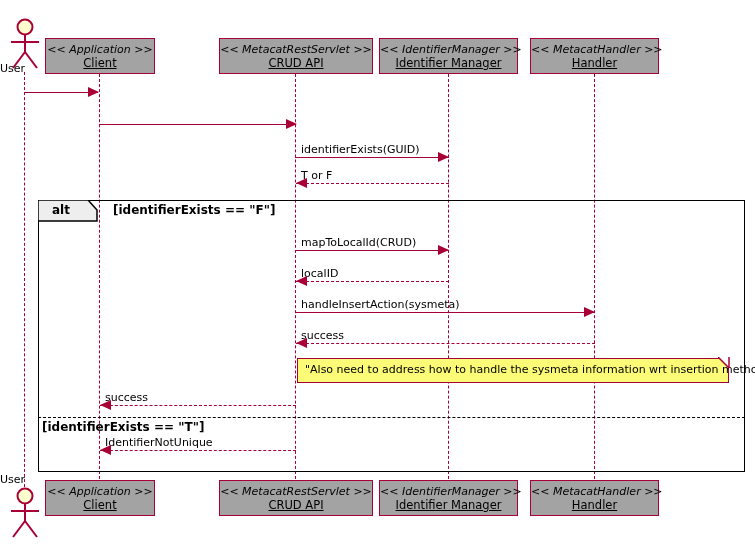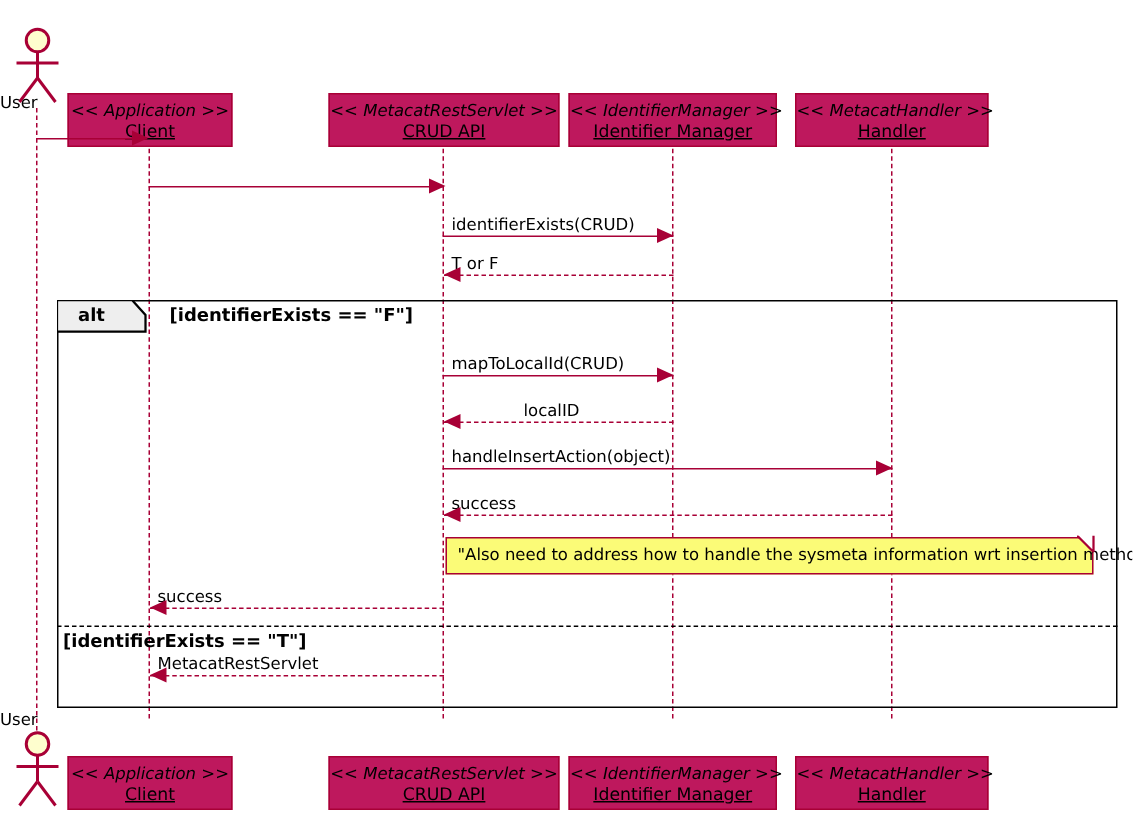--- a/index.html
+++ b/index.html
@@ -15,27 +15,26 @@
     width: 755px;
     height: 553px;
     background: #FFFFFF;
     overflow: hidden;
   }
 
   
   .participant {
     position: absolute;
     box-sizing: border-box;
-    background: #be185d;
+    background: #a3a3a3;
     border: 1.5px solid #A80036;
     text-align: center;
     line-height: 1.18;
     padding-top: 5px;
     color: #000000;
-    margin-top: 24px;
   }
   .participant .stereo {
     display: block;
     font-style: italic;
     font-size: 11px;
     white-space: nowrap;
   }
   .participant .pname {
     display: block;
     font-size: 11.5px;
@@ -205,63 +204,63 @@
     <span class="pname">Handler</span>
   </div>
 
   <div class="msg-line" style="left:24px; top:92px; width:74px;"></div>
   <div class="arrowhead right" style="left:88px; top:87px;"></div>
   <div class="msg-label" style="left:30px; top:76px;"></div>
 
   <div class="msg-line" style="left:99px; top:124px; width:197px;"></div>
   <div class="arrowhead right" style="left:286px; top:119px;"></div>
 
-  <div class="msg-label" style="left:301px; top:143px;">identifierExists(CRUD)</div>
+  <div class="msg-label" style="left:301px; top:143px;">identifierExists(GUID)</div>
   <div class="msg-line" style="left:295px; top:157px; width:154px;"></div>
   <div class="arrowhead right" style="left:438px; top:152px;"></div>
 
   <div class="msg-label" style="left:301px; top:169px;">T or F</div>
   <div class="msg-line dashed" style="left:296px; top:183px; width:153px;"></div>
   <div class="arrowhead left" style="left:296px; top:178px;"></div>
 
   <div class="frame" style="left:38px; top:200px; width:707px; height:272px;"></div>
 
   <svg style="position:absolute; left:38px; top:200px;" width="60" height="22">
     <path d="M0,0 L50,0 L59,10 L59,21 L0,21 Z" fill="#EEEEEE" stroke="#000000" stroke-width="1.5"></path>
   </svg>
   <div class="frame-tab-label" style="left:52px; top:203px;text-align:center;">alt</div>
 
   <div class="frame-cond" style="left:113px; top:203px;">[identifierExists == "F"]</div>
 
   <div class="msg-label" style="left:301px; top:236px;">mapToLocalId(CRUD)</div>
   <div class="msg-line" style="left:295px; top:250px; width:154px;"></div>
   <div class="arrowhead right" style="left:438px; top:245px;"></div>
 
-  <div class="msg-label" style="left:301px; top:267px;margin-left:48px;">localID</div>
+  <div class="msg-label" style="left:301px; top:267px;">localID</div>
   <div class="msg-line dashed" style="left:296px; top:281px; width:153px;"></div>
   <div class="arrowhead left" style="left:296px; top:276px;"></div>
 
-  <div class="msg-label" style="left:301px; top:298px;">handleInsertAction(object)</div>
+  <div class="msg-label" style="left:301px; top:298px;">handleInsertAction(sysmeta)</div>
   <div class="msg-line" style="left:295px; top:312px; width:300px;"></div>
   <div class="arrowhead right" style="left:584px; top:307px;"></div>
 
   <div class="msg-label" style="left:301px; top:329px;">success</div>
   <div class="msg-line dashed" style="left:296px; top:343px; width:299px;"></div>
   <div class="arrowhead left" style="left:296px; top:338px;"></div>
 
   <div class="note" style="left:297px; top:358px; width:432px; height:25px;">"Also need to address how to handle the sysmeta information wrt insertion methods"</div>
   <svg style="position:absolute; left:718px; top:357px;" width="13" height="13">
     <path d="M0,0 L11,11 L11,0 Z" fill="#FFFFFF" stroke="none"></path>
     <path d="M0,0 L11,11 M11,0 L11,11" fill="none" stroke="#A80036" stroke-width="1.5"></path>
   </svg>
 
   <div class="msg-label" style="left:105px; top:391px;">success</div>
   <div class="msg-line dashed" style="left:100px; top:405px; width:196px;"></div>
   <div class="arrowhead left" style="left:100px; top:400px;"></div>
 
   <div class="frame-divider" style="left:38px; top:417px; width:707px;"></div>
   <div class="frame-cond" style="left:42px; top:420px;">[identifierExists == "T"]</div>
 
-  <div class="msg-label" style="left:105px; top:436px;">MetacatRestServlet</div>
+  <div class="msg-label" style="left:105px; top:436px;">IdentifierNotUnique</div>
   <div class="msg-line dashed" style="left:100px; top:450px; width:196px;"></div>
   <div class="arrowhead left" style="left:100px; top:445px;"></div>
 
 </div>
 
 </body></html>

